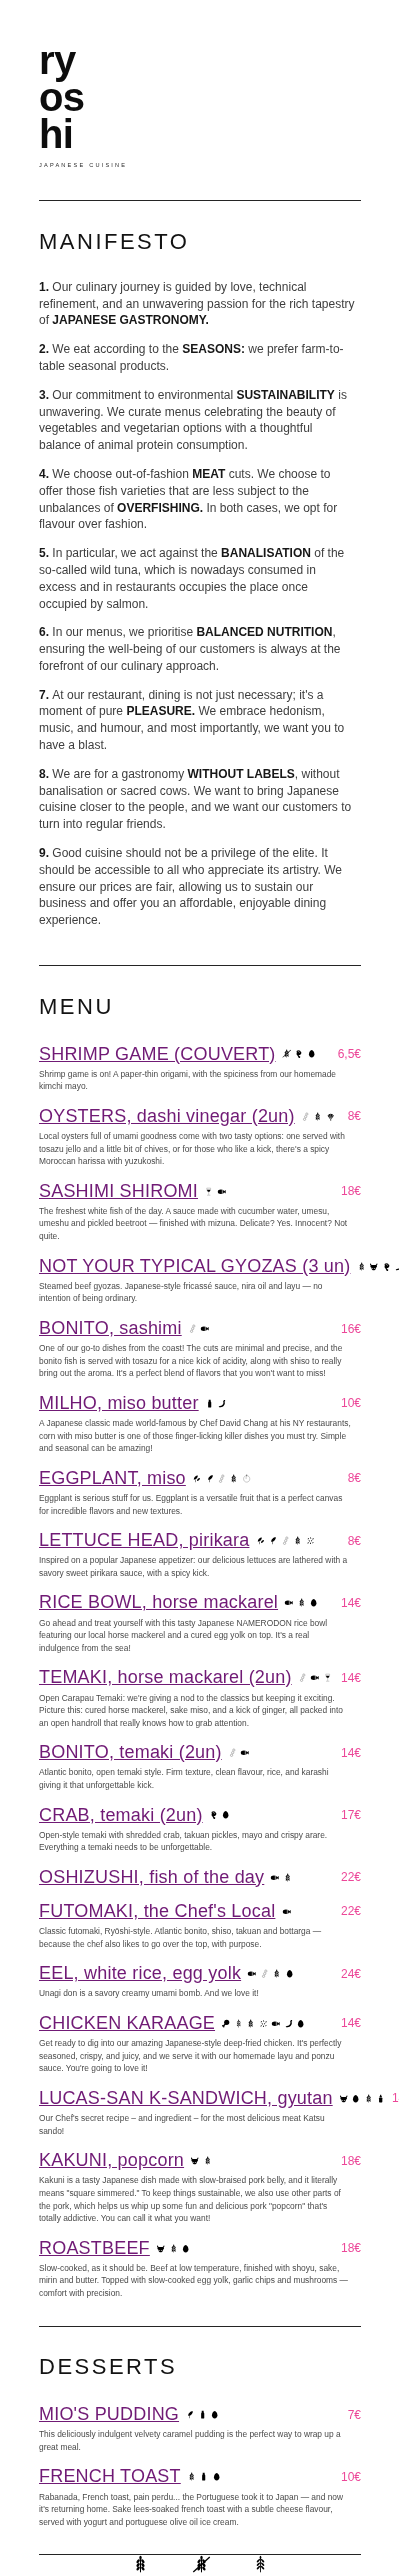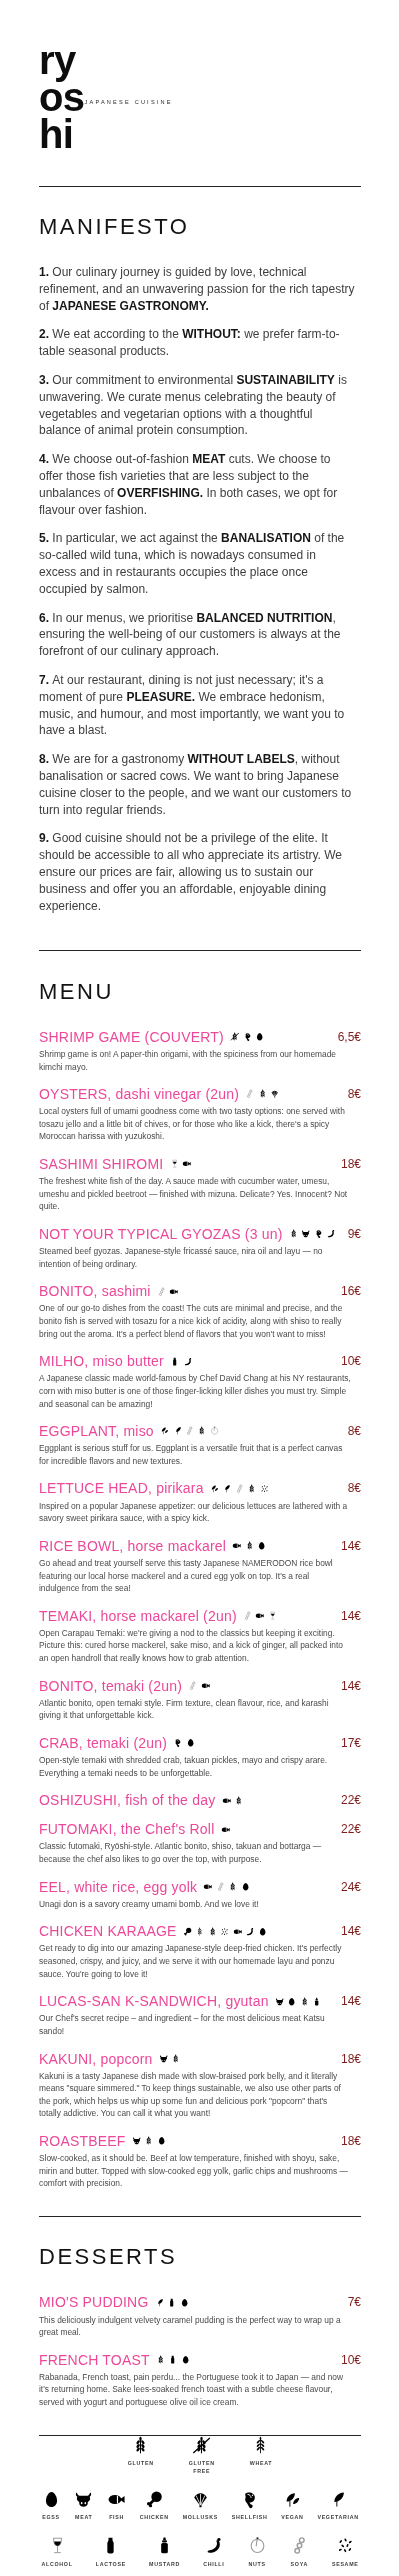--- a/index.html
+++ b/index.html
@@ -2,38 +2,38 @@
 <html style="font-size:10px"><head>
 <meta charset="utf-8">
 <style>
   html,body{margin:0;padding:0;background:#ffffff;}
   .page{
     width:400px; min-height:2576px; margin:0 auto; box-sizing:border-box;
     background:#ffffff; padding:39px 39px 31px;
     font-family:"Liberation Sans", sans-serif; color:#1c1c1c;
   }
   
-  .logo-block{display:flex; flex-direction:row; align-items:center; margin:2.5px 3.7px 32.5px 0;}
+  .logo-block{display:flex; flex-direction:column; align-items:flex-start; margin:2.5px 3.7px 32.5px 0;}
   .logo{font-weight:bold; font-size:40px; line-height:.93; letter-spacing:-0.6px; color:#0d0d0d; text-align:left;}
   .logo span{display:block;}
   .logo-tagline{font-size:5.6px; letter-spacing:2.2px; color:#2a2a2a; margin-top:8.7px;}
   
   .rule{border:none; border-top:1.2px solid #242424; height:0; margin:0;}
   .section-title{font-size:22px; font-weight:normal; letter-spacing:2.5px; color:#131313; margin:27.5px 0 24px;}
   
   .manifesto{margin-bottom:36px;}
   .m-item{font-size:12px; line-height:1.4; color:#3e3e3e; margin:12px 0 12px; max-width:316px;}
   .m-item b{color:#171717;}
   
   .menu-section{margin-bottom:26px;}
   .mi{margin-bottom:13px;}
   .mi-head{display:flex; align-items:center;}
-  .mi-name{font-size:14px; letter-spacing:0.2px; color:#ec4899; white-space:nowrap;}
+  .mi-name{font-size:18px; letter-spacing:0.2px; color:#701a75; white-space:nowrap;text-decoration:underline;}
   .mi-icons{display:flex; align-items:center; gap:3.1px; margin-left:6.2px;}
-  .mi-price{margin-left:auto; font-size:12px; color:#7f1d1d; padding-left:6.2px;}
+  .mi-price{margin-left:auto; font-size:12px; color:#ec4899; padding-left:6.2px;}
   .mi-desc{margin:3.1px 0 0; font-size:8.4px; line-height:1.5; color:#4a4a4a; max-width:312px;}
   .ai{width:9.4px; height:9.4px; color:#9d9d9d; flex:0 0 auto;}
   
   .banner{ text-align:center; font-weight:bold; font-size:9.4px; letter-spacing:0.3px;
     line-height:2.0; color:#141414; margin:32.5px 0 35px;}
   
   .legend{margin:0 0 29px;}
   .lg-row{display:flex; align-items:flex-start; margin-bottom:13.7px;}
   .lg-row.narrow{justify-content:center; gap:27.5px;}
   .lg-row.wide{justify-content:space-between; padding:0 2.5px;}
@@ -170,21 +170,21 @@
     </div>
     <div class="logo-tagline">JAPANESE CUISINE</div>
   </header>
 
   <div class="rule"></div>
 
   <section class="manifesto">
     <h2 class="section-title">MANIFESTO</h2>
     <div id="manifesto-list">
         <p class="m-item"><b>1. </b><span>Our culinary journey is guided by love, technical refinement, and an unwavering passion for the rich tapestry of </span><b>JAPANESE GASTRONOMY.</b></p>
-        <p class="m-item"><b>2. </b><span>We eat according to the </span><b>WITHOUT:</b><span> we prefer farm-to-table seasonal products.</span></p>
+        <p class="m-item"><b>2. </b><span>We eat according to the </span><b>SEASONS:</b><span> we prefer farm-to-table seasonal products.</span></p>
         <p class="m-item"><b>3. </b><span>Our commitment to environmental </span><b>SUSTAINABILITY</b><span> is unwavering. We curate menus celebrating the beauty of vegetables and vegetarian options with a thoughtful balance of animal protein consumption.</span></p>
         <p class="m-item"><b>4. </b><span>We choose out-of-fashion </span><b>MEAT</b><span> cuts. We choose to offer those fish varieties that are less subject to the unbalances of </span><b>OVERFISHING.</b><span> In both cases, we opt for flavour over fashion.</span></p>
         <p class="m-item"><b>5. </b><span>In particular, we act against the </span><b>BANALISATION</b><span> of the so-called wild tuna, which is nowadays consumed in excess and in restaurants occupies the place once occupied by salmon.</span></p>
         <p class="m-item"><b>6. </b><span>In our menus, we prioritise </span><b>BALANCED NUTRITION</b><span>, ensuring the well-being of our customers is always at the forefront of our culinary approach.</span></p>
         <p class="m-item"><b>7. </b><span>At our restaurant, dining is not just necessary; it's a moment of pure </span><b>PLEASURE.</b><span> We embrace hedonism, music, and humour, and most importantly, we want you to have a blast.</span></p>
         <p class="m-item"><b>8. </b><span>We are for a gastronomy </span><b>WITHOUT LABELS</b><span>, without banalisation or sacred cows. We want to bring Japanese cuisine closer to the people, and we want our customers to turn into regular friends.</span></p>
         <p class="m-item"><b>9. </b><span>Good cuisine should not be a privilege of the elite. It should be accessible to all who appreciate its artistry. We ensure our prices are fair, allowing us to sustain our business and offer you an affordable, enjoyable dining experience.</span></p>
       </div>
   </section>
 
@@ -360,21 +360,21 @@
               </svg>
               <svg class="ai" viewBox="0 0 15 15" width="9.4" height="9.4">
                 <use href="#icon-gluten" xlink:href="#icon-gluten"></use>
               </svg>
               <svg class="ai" viewBox="0 0 15 15" width="9.4" height="9.4">
                 <use href="#icon-eggs" xlink:href="#icon-eggs"></use>
               </svg>
             </span>
       <span class="mi-price">14€</span>
     </div>
-    <p class="mi-desc">Go ahead and treat yourself serve this tasty Japanese NAMERODON rice bowl featuring our local horse mackerel and a cured egg yolk on top. It's a real indulgence from the sea!</p>
+    <p class="mi-desc">Go ahead and treat yourself with this tasty Japanese NAMERODON rice bowl featuring our local horse mackerel and a cured egg yolk on top. It's a real indulgence from the sea!</p>
   </div>
 
   <div class="mi">
     <div class="mi-head">
       <span class="mi-name">TEMAKI, horse mackarel (2un)</span>
       <span class="mi-icons">
               <svg class="ai" viewBox="0 0 15 15" width="9.4" height="9.4">
                 <use href="#icon-soya" xlink:href="#icon-soya"></use>
               </svg>
               <svg class="ai" viewBox="0 0 15 15" width="9.4" height="9.4">
@@ -431,21 +431,21 @@
               <svg class="ai" viewBox="0 0 15 15" width="9.4" height="9.4">
                 <use href="#icon-gluten" xlink:href="#icon-gluten"></use>
               </svg>
             </span>
       <span class="mi-price">22€</span>
     </div>
   </div>
 
   <div class="mi">
     <div class="mi-head">
-      <span class="mi-name">FUTOMAKI, the Chef's Roll</span>
+      <span class="mi-name">FUTOMAKI, the Chef's Local</span>
       <span class="mi-icons">
               <svg class="ai" viewBox="0 0 15 15" width="9.4" height="9.4">
                 <use href="#icon-fish" xlink:href="#icon-fish"></use>
               </svg>
             </span>
       <span class="mi-price">22€</span>
     </div>
     <p class="mi-desc">Classic futomaki, Ryōshi-style. Atlantic bonito, shiso, takuan and bottarga — because the chef also likes to go over the top, with purpose.</p>
   </div>
 

